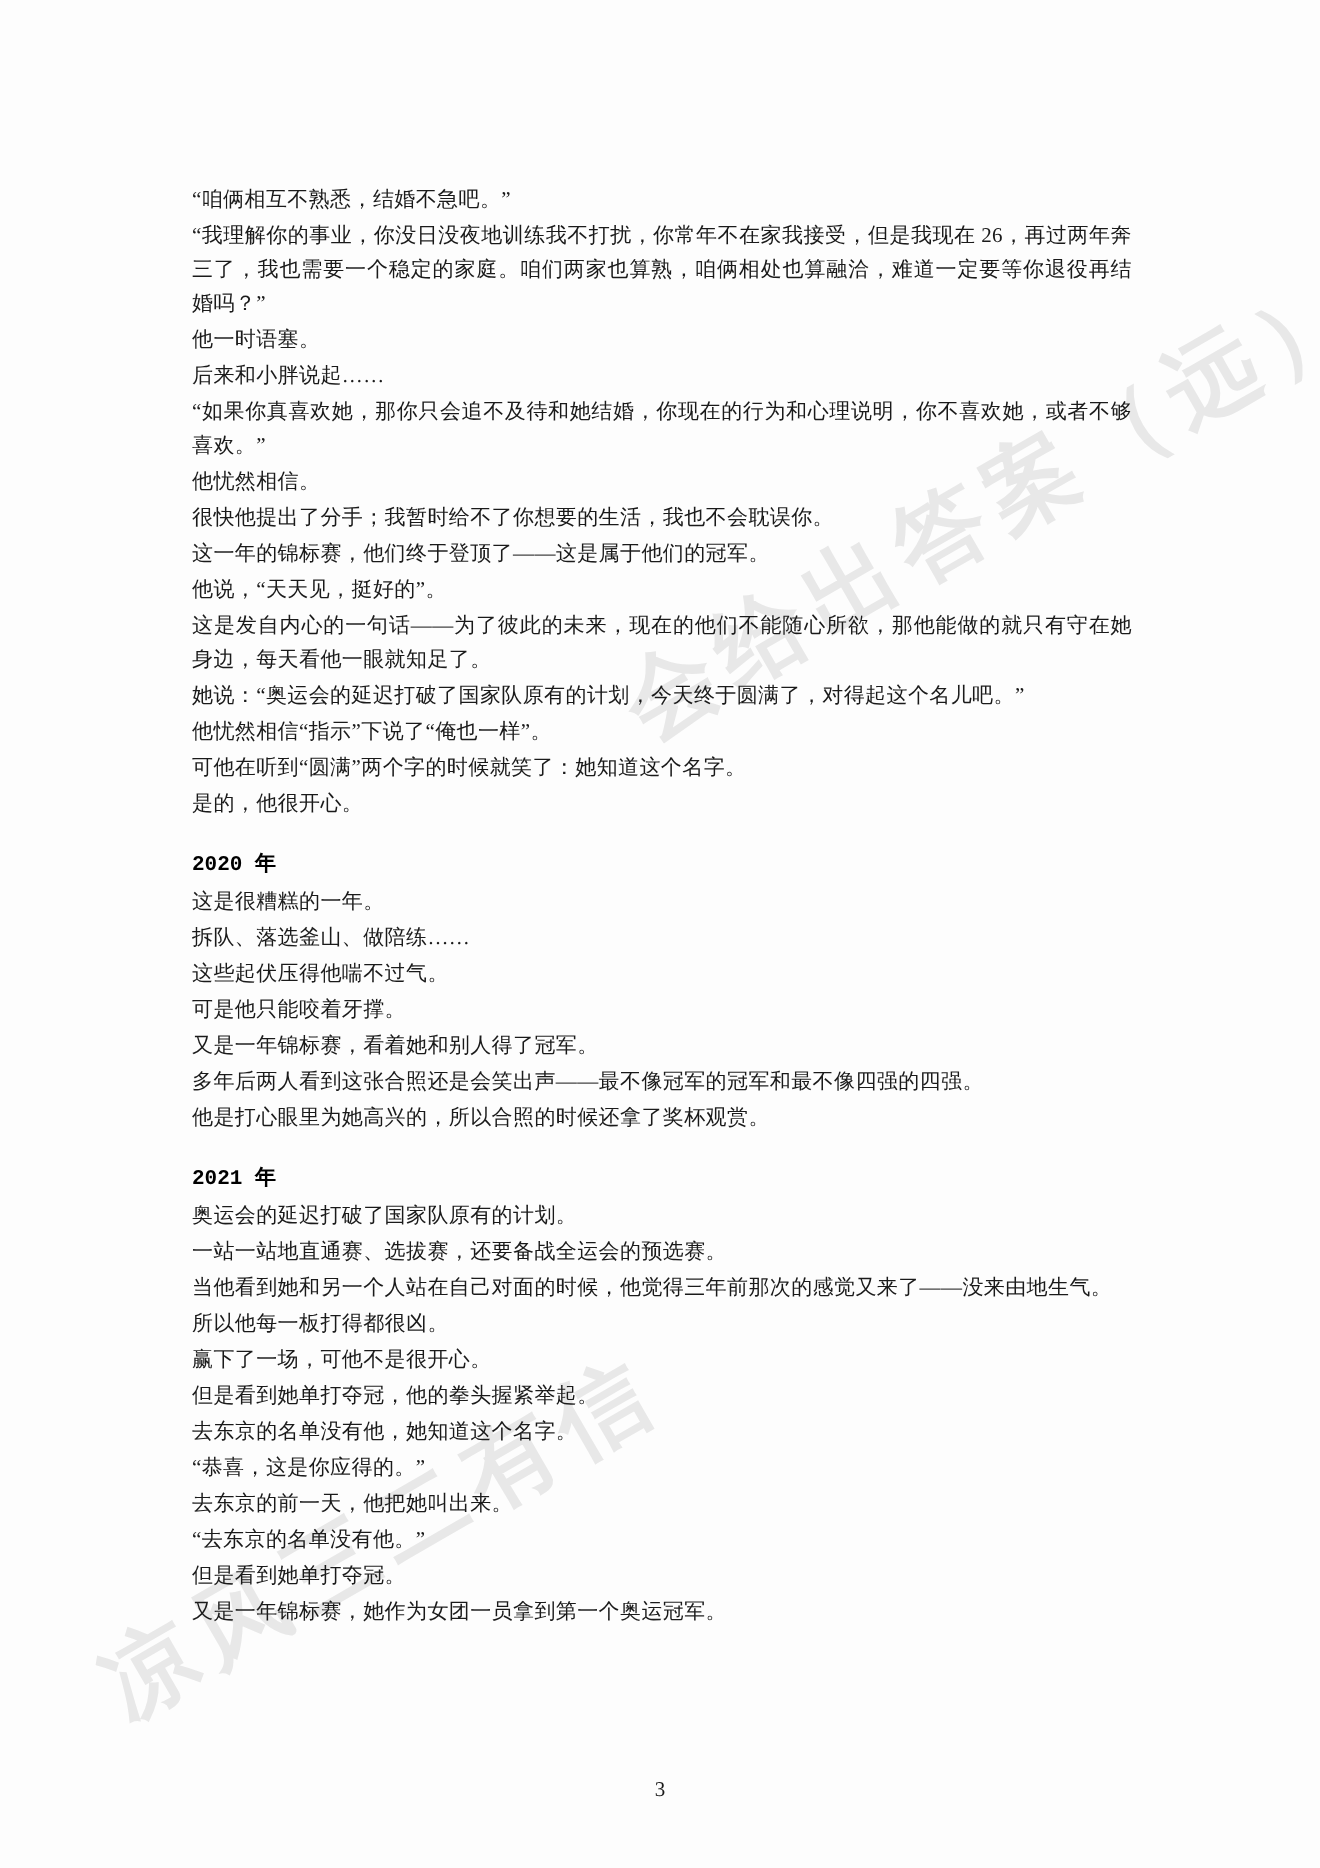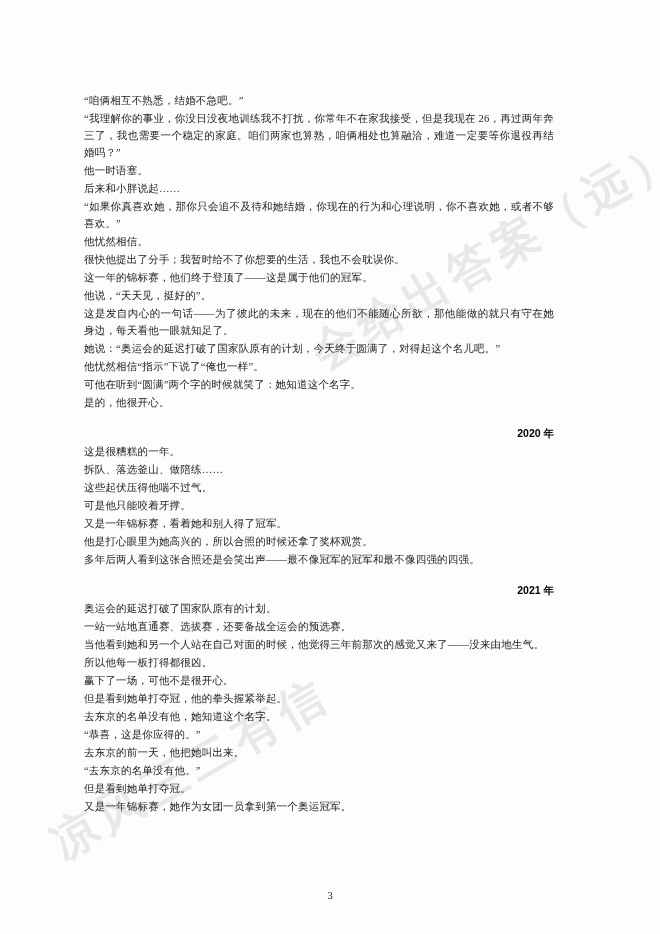--- a/index.html
+++ b/index.html
@@ -39,43 +39,42 @@
     letter-spacing: 6px;
   }
   .wm-2 {
     left: 40px;
     top: 820px;
     font-size: 46px;
     letter-spacing: 6px;
   }
   .content {
     position: absolute;
-    left: 84px;
+    left: 96px;
     top: 92px;
     width: 470px;
   }
   .para {
     font-size: 10.5px;
     line-height: 1.62;
     color: #1a1a1a;
     margin: 0 0 1px 0;
     text-align: justify;
     letter-spacing: 0.2px;
   }
   .blank {
     height: 13px;
   }
   .section-head {
     font-size: 10.5px;
     line-height: 1.62;
     font-weight: bold;
     color: #000000;
     margin: 0 0 1px 0;
-    font-family: Liberation Sans, sans-serif;
-    text-align: right;
+    font-family: Liberation Mono, monospace;
   }
   .page-number {
     position: absolute;
     left: 0;
     right: 0;
     top: 890px;
     text-align: center;
     font-size: 10.5px;
     color: #1a1a1a;
   }
@@ -103,22 +102,22 @@
       <p class="para">他忧然相信“指示”下说了“俺也一样”。</p>
       <p class="para">可他在听到“圆满”两个字的时候就笑了：她知道这个名字。</p>
       <p class="para">是的，他很开心。</p>
       <div class="blank"></div>
       <div class="section-head">2020 年</div>
       <p class="para">这是很糟糕的一年。</p>
       <p class="para">拆队、落选釜山、做陪练……</p>
       <p class="para">这些起伏压得他喘不过气。</p>
       <p class="para">可是他只能咬着牙撑。</p>
       <p class="para">又是一年锦标赛，看着她和别人得了冠军。</p>
+      <p class="para">多年后两人看到这张合照还是会笑出声——最不像冠军的冠军和最不像四强的四强。</p>
       <p class="para">他是打心眼里为她高兴的，所以合照的时候还拿了奖杯观赏。</p>
-      <p class="para">多年后两人看到这张合照还是会笑出声——最不像冠军的冠军和最不像四强的四强。</p>
       <div class="blank"></div>
       <div class="section-head">2021 年</div>
       <p class="para">奥运会的延迟打破了国家队原有的计划。</p>
       <p class="para">一站一站地直通赛、选拔赛，还要备战全运会的预选赛。</p>
       <p class="para">当他看到她和另一个人站在自己对面的时候，他觉得三年前那次的感觉又来了——没来由地生气。</p>
       <p class="para">所以他每一板打得都很凶。</p>
       <p class="para">赢下了一场，可他不是很开心。</p>
       <p class="para">但是看到她单打夺冠，他的拳头握紧举起。</p>
       <p class="para">去东京的名单没有他，她知道这个名字。</p>
       <p class="para">“恭喜，这是你应得的。”</p>

